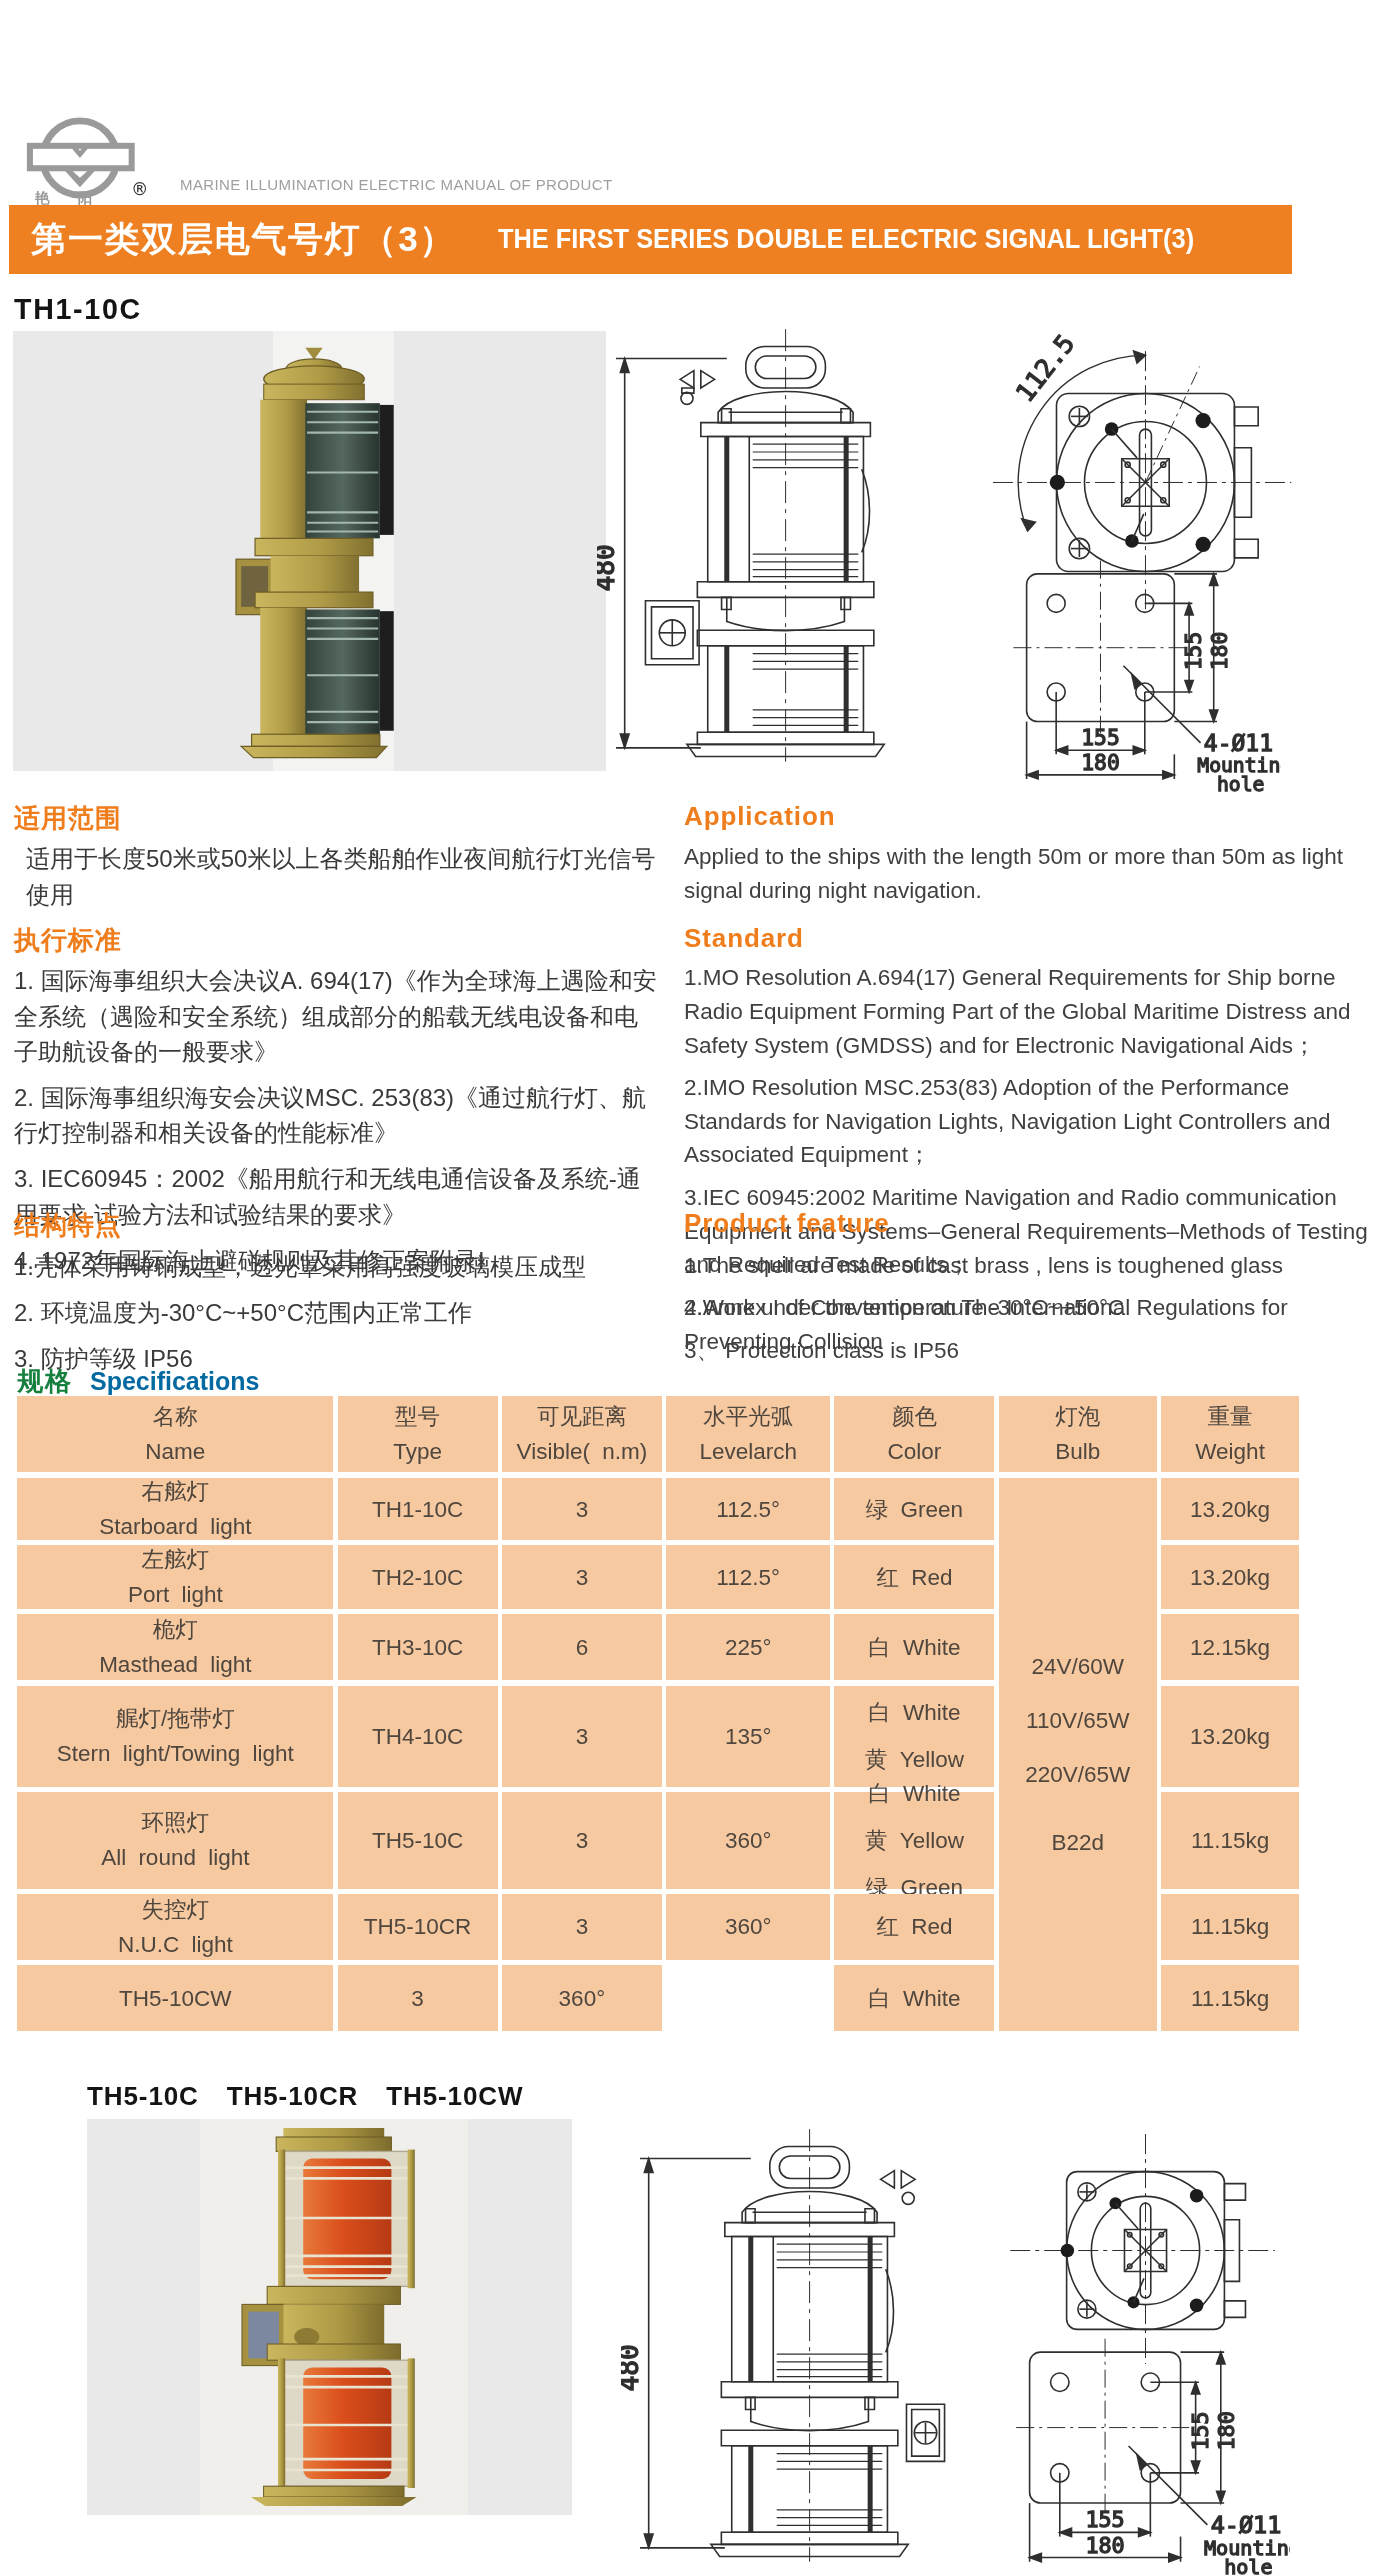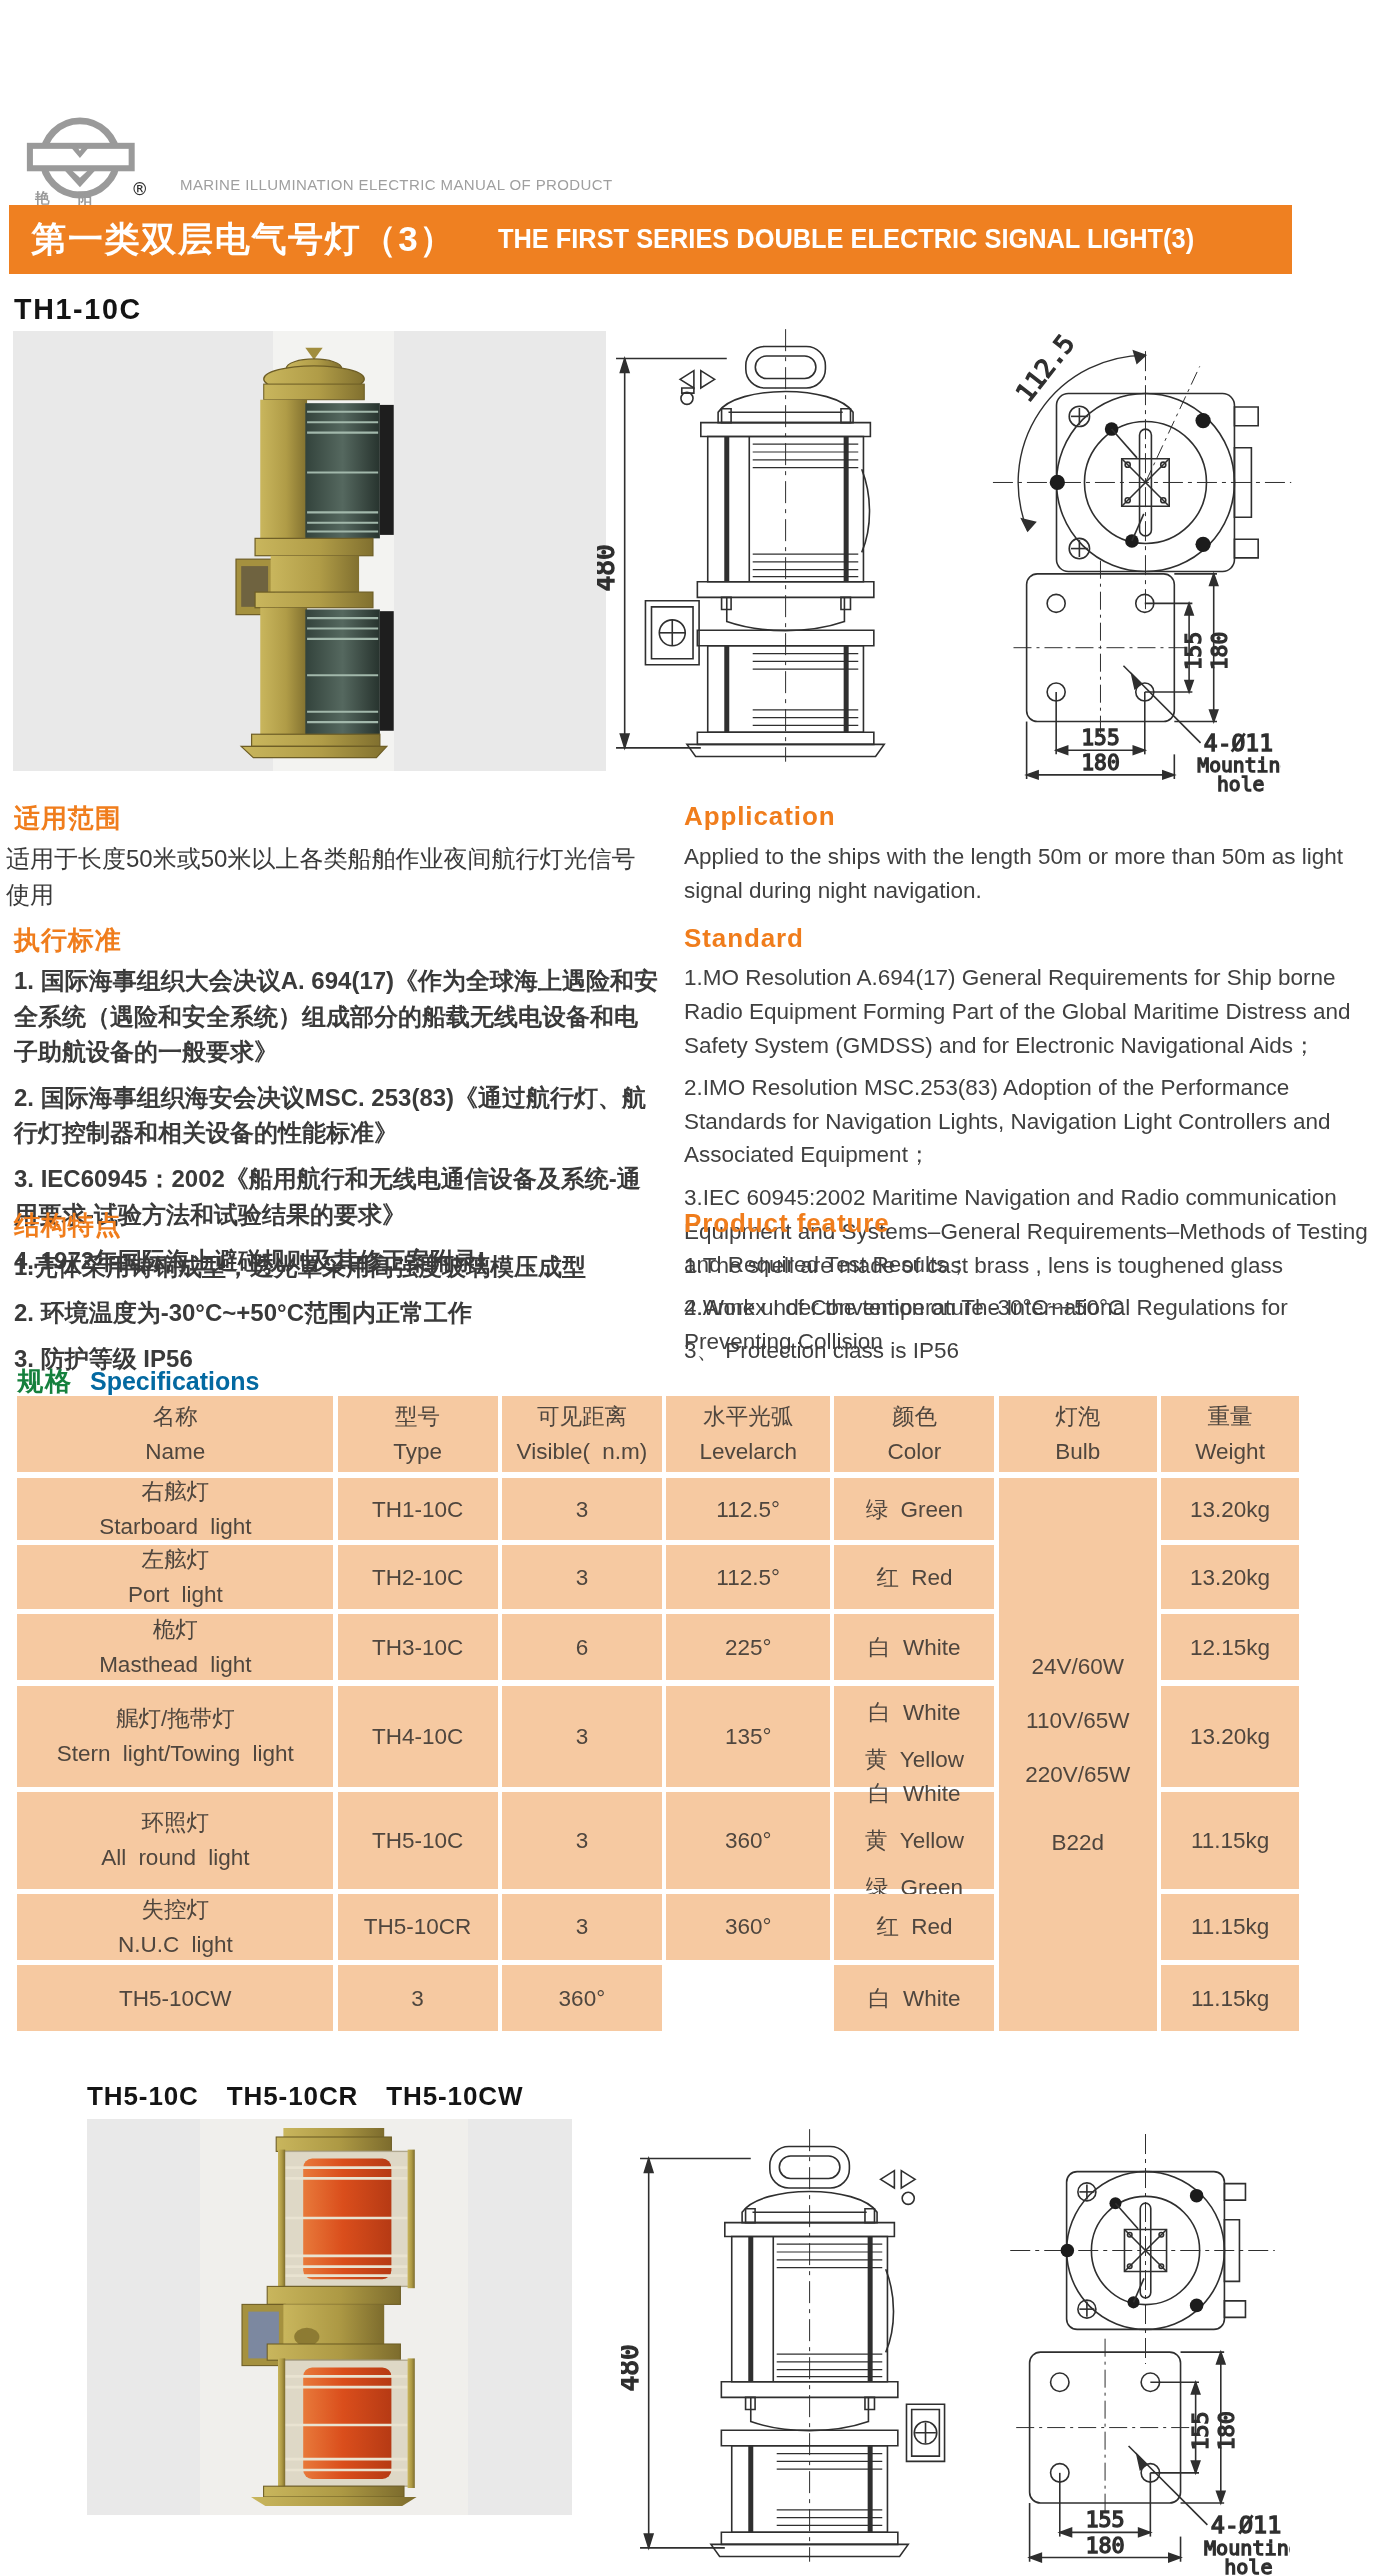--- a/index.html
+++ b/index.html
@@ -21,21 +21,21 @@
 
   .model-top{position:absolute;left:14px;top:293px;font-size:28.6px;font-weight:bold;color:#141414;letter-spacing:1.7px;}
   .photo-box{position:absolute;background:#e9e9e9;}
   .photo-inner{position:absolute;top:0;bottom:0;background:#f3f3f1;}
 
   
   .sec-h{position:absolute;font-size:26px;font-weight:bold;color:#f07d1c;letter-spacing:0.9px;}
   .sec-b{position:absolute;font-size:24px;color:#3a3a3a;line-height:1.48;}
   .sec-b.en{font-size:22.5px;color:#404040;line-height:1.5;}
   .sec-b p{margin:0 0 8.7px 0;}
-  .sec-b.zh p{margin:0 0 10.4px 0;font-weight:bold;}
+  .sec-b.zh p{margin:0 0 10.4px 0;}
 
   .spec-h{position:absolute;left:17.3px;top:1364px;}
   .spec-h .zh{font-size:26px;font-weight:bold;color:#15803d;letter-spacing:1.7px;}
   .spec-h .en{font-size:25px;font-weight:bold;color:#0369a1;margin-left:17.3px;text-align:center;}
 
   
   .tbl{position:absolute;left:17.3px;top:1396px;width:1283px;}
   .grid{display:grid;grid-template-columns:316px 160px 160px 164px 160px 158px 138px;column-gap:4.3px;background:#fff;}
   .tbl-head{row-gap:0;}
   .tbl-body{margin-top:6px;row-gap:5.2px;grid-template-rows:62px 64px 66px 101px 97px 66px 66px;}
@@ -259,21 +259,21 @@
       <path d="M210 263 L196 258 L196 268 Z" fill="#2f2f2f"></path>
     <text x="120" y="257" font-size="26" text-anchor="middle">180</text>
     <line x1="148" y1="130" x2="242" y2="224"></line>
     <path d="M170 152 L158 140 L162 158 Z" fill="#2f2f2f"></path>
     <text x="246" y="234" font-size="28">4-Ø11</text>
     <text x="238" y="260" font-size="24">Mounting</text>
     <text x="262" y="283" font-size="24">hole</text>
   </svg>
 
   <div class="sec-h" style="left:14px;top:801px">适用范围</div>
-  <div class="sec-b zh" style="left:6px;top:841px;width:645px">适用于长度50米或50米以上各类船舶作业夜间航行灯光信号使用</div>
+  <div class="sec-b zh" style="left:26px;top:841px;width:645px">适用于长度50米或50米以上各类船舶作业夜间航行灯光信号使用</div>
 
   <div class="sec-h" style="left:684px;top:801px">Application</div>
   <div class="sec-b en" style="left:684px;top:840px;width:705px">Applied to the ships with the length 50m or more than 50m as light signal during night  navigation.</div>
 
   <div class="sec-h" style="left:14px;top:923px">执行标准</div>
   <div class="sec-b zh" style="left:14px;top:963px;width:645px">
     <p>1. 国际海事组织大会决议A. 694(17)《作为全球海上遇险和安全系统（遇险和安全系统）组成部分的船载无线电设备和电子助航设备的一般要求》</p>
     <p>2. 国际海事组织海安会决议MSC. 253(83)《通过航行灯、航行灯控制器和相关设备的性能标准》</p>
     <p>3. IEC60945：2002《船用航行和无线电通信设备及系统-通用要求-试验方法和试验结果的要求》</p>
     <p>4. 1972年国际海上避碰规则及其修正案附录I</p>

